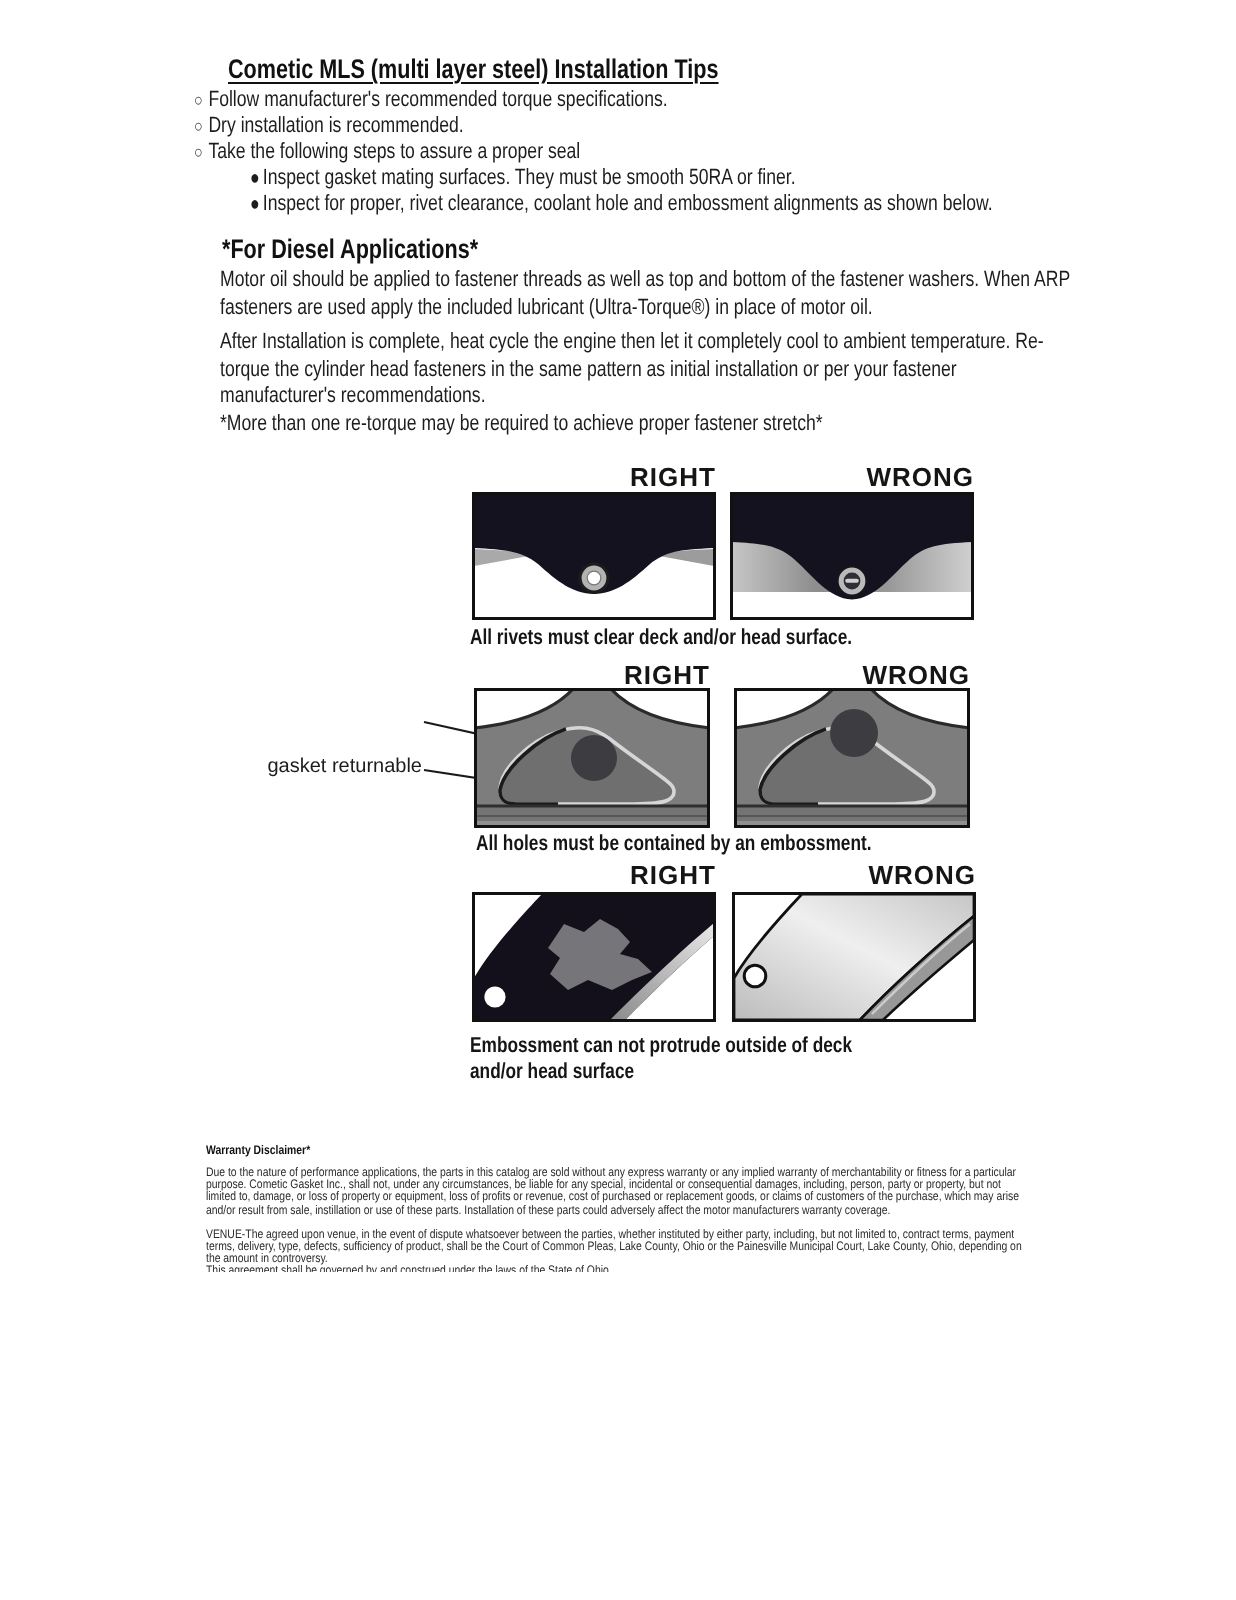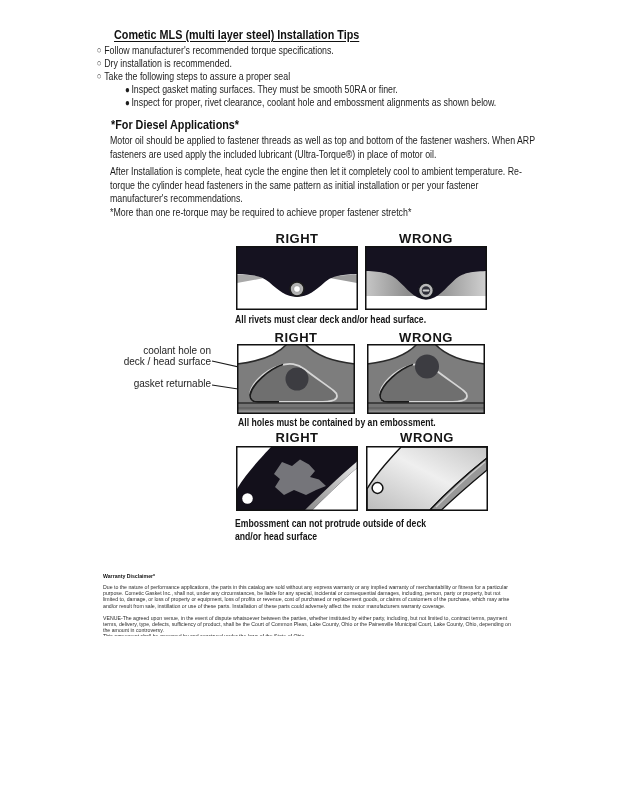--- a/index.html
+++ b/index.html
@@ -16,21 +16,21 @@
          text-decoration:underline;text-underline-offset:2px;}
   .bullets{font-size:11px;line-height:13px;color:#1d1d1d;}
   .brow{display:flex;white-space:nowrap;}
   .bmark{width:9px;font-size:9px;line-height:13px;}
   .srow{margin-left:35px;}
   .smark{width:8px;font-size:10px;line-height:13px;}
 
   .h2{font-size:13.5px;font-weight:bold;color:#111;white-space:nowrap;}
   .para{font-size:11px;line-height:13.5px;color:#1d1d1d;width:535px;}
 
-  .dlabel{font-size:13px;font-weight:bold;letter-spacing:0.5px;color:#151515;text-align:center;}
+  .dlabel{font-size:13px;font-weight:bold;letter-spacing:0.5px;color:#151515;text-align:right;}
   .dcap{font-size:10.8px;font-weight:bold;color:#151515;}
   .ann{font-size:10px;line-height:10.5px;color:#1d1d1d;text-align:right;}
 
   .disc{font-size:6.2px;line-height:6.15px;color:#2b2b2b;width:490px;}
   .disc .dh{font-weight:bold;margin:0 0 5px 0;color:#111;}
   .disc p{margin:0 0 6px 0;}
   .disc .tight{margin:0;}
   .footer-code{font-size:16px;color:#ec4899;letter-spacing:0.3px;margin-left:32px;}
   svg{display:block;}
 </style>
@@ -103,24 +103,20 @@
       <rect x="57.6" y="43.4" width="6.8" height="2" rx="1" fill="#cfcfcf"></rect>
       <rect x="0.75" y="0.75" width="120.5" height="62.5" fill="none" stroke="#111111" stroke-width="1.5"></rect>
     </svg>
   </div>
 
   <div class="abs dcap cond nowrap" style="left:235px;top:313px;">All rivets must clear deck and/or head surface.</div>
 
   <div class="abs dlabel" style="left:237px;top:330px;width:118px;">RIGHT</div>
   <div class="abs dlabel" style="left:367px;top:330px;width:118px;">WRONG</div>
 
-  <div class="abs ann" style="left:98px;top:346px;width:113px;">
-    <div>coolant hole on</div>
-    <div>deck / head surface</div>
-  </div>
   <div class="abs ann" style="left:98px;top:379px;width:113px;">gasket returnable</div>
 
   <div class="abs" style="left:210px;top:350px;">
     <svg width="100" height="50" viewBox="0 0 100 50">
       <line x1="2" y1="11" x2="87" y2="30" stroke="#1a1a1a" stroke-width="1.1"></line>
       <line x1="2" y1="35" x2="54" y2="43" stroke="#1a1a1a" stroke-width="1.1"></line>
     </svg>
   </div>
 
   <div class="abs" style="left:237px;top:344px;">

